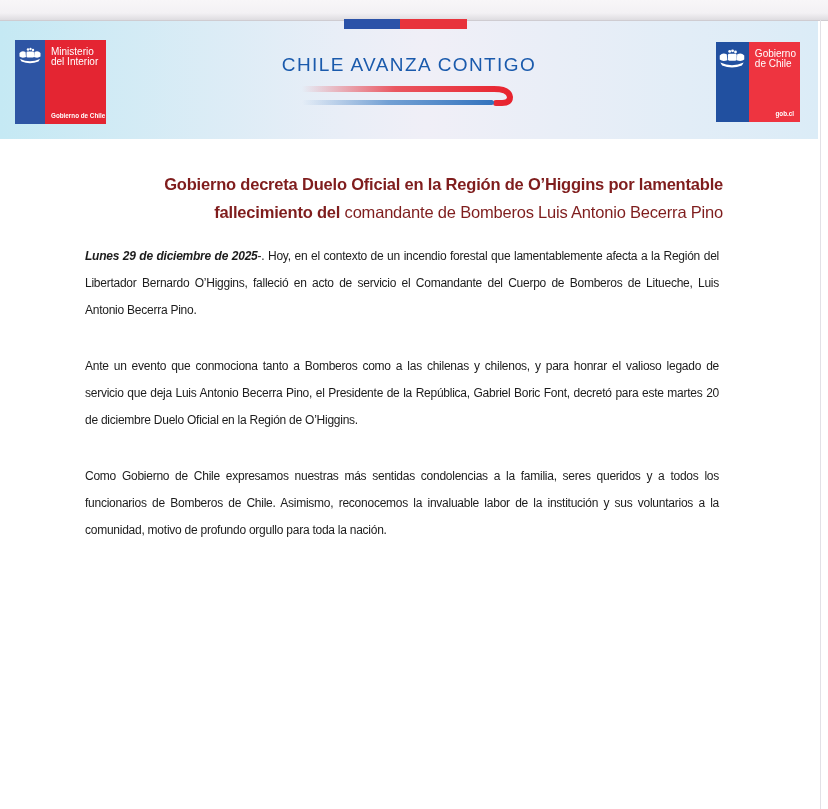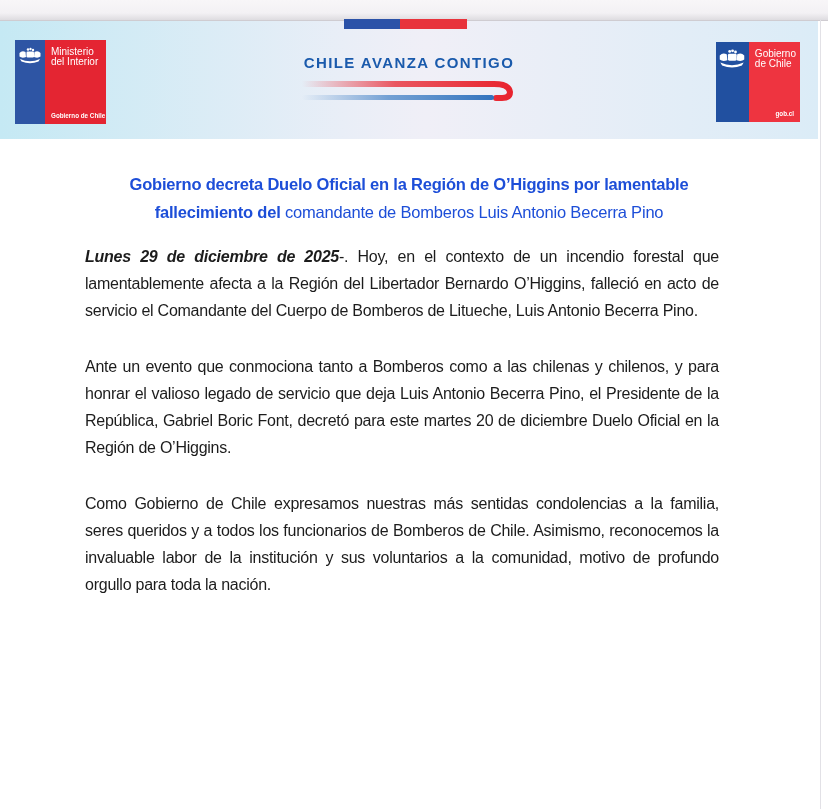--- a/index.html
+++ b/index.html
@@ -33,41 +33,41 @@
   .logo-right .col-blue{width:40px;background:#2150a0;}
   .logo-right .col-red{flex:1;background:#ee3440;}
   .emblem{width:24px;height:18px;display:block;}
   .logo-right .emblem{width:28px;height:20px;}
   .ministry-name{font-size:10px;font-weight:normal;line-height:9.5px;padding:7px 4px 0 6px;}
   .logo-foot{position:absolute;left:6px;bottom:5px;font-size:6.3px;font-weight:bold;white-space:nowrap;}
   .logo-right .logo-foot{left:auto;right:6px;}
   
   .slogan-wrap{position:absolute;left:0;right:0;top:33px;text-align:center;}
   .slogan{
-    font-size:15px;font-weight:bold;color:#1a5aac;letter-spacing:1.4px;
+    font-size:19px;font-weight:normal;color:#1a5aac;letter-spacing:1.4px;
     display:block;
   }
   .speed-lines{display:block;margin:7px auto 0;width:226px;height:26px;}
   
   .edge-line{position:absolute;left:820px;top:20px;width:1px;height:789px;background:#e2e1e6;}
   
   .doc{
     position:absolute;top:139px;left:0;width:818px;height:670px;background:#ffffff;
     color:#1d1d1d;
   }
   h1.doc-title{
-    margin:31px auto 0;max-width:628px;text-align:center;
-    font-size:16.5px;line-height:28px;color:#1d4ed8;letter-spacing:-0.2px;
+    margin:31px auto 0;max-width:628px;text-align:right;
+    font-size:16.5px;line-height:28px;color:#7f1d1d;letter-spacing:-0.2px;
     font-weight:500;
   }
   h1.doc-title strong{font-weight:700;}
   .paras{margin:17px 0 0 85px;width:634px;}
   .paras p{
     margin:0 0 29px;text-align:justify;
-    font-size:16px;line-height:27px;letter-spacing:-0.25px;color:#1c1c1c;
+    font-size:12px;line-height:27px;letter-spacing:-0.25px;color:#1c1c1c;
   }
   .paras p .lead{font-weight:700;font-style:italic;}
 </style>
 </head>
 <body>
 
 <div class="stage">
 
   <div class="viewer-top"></div>
 

